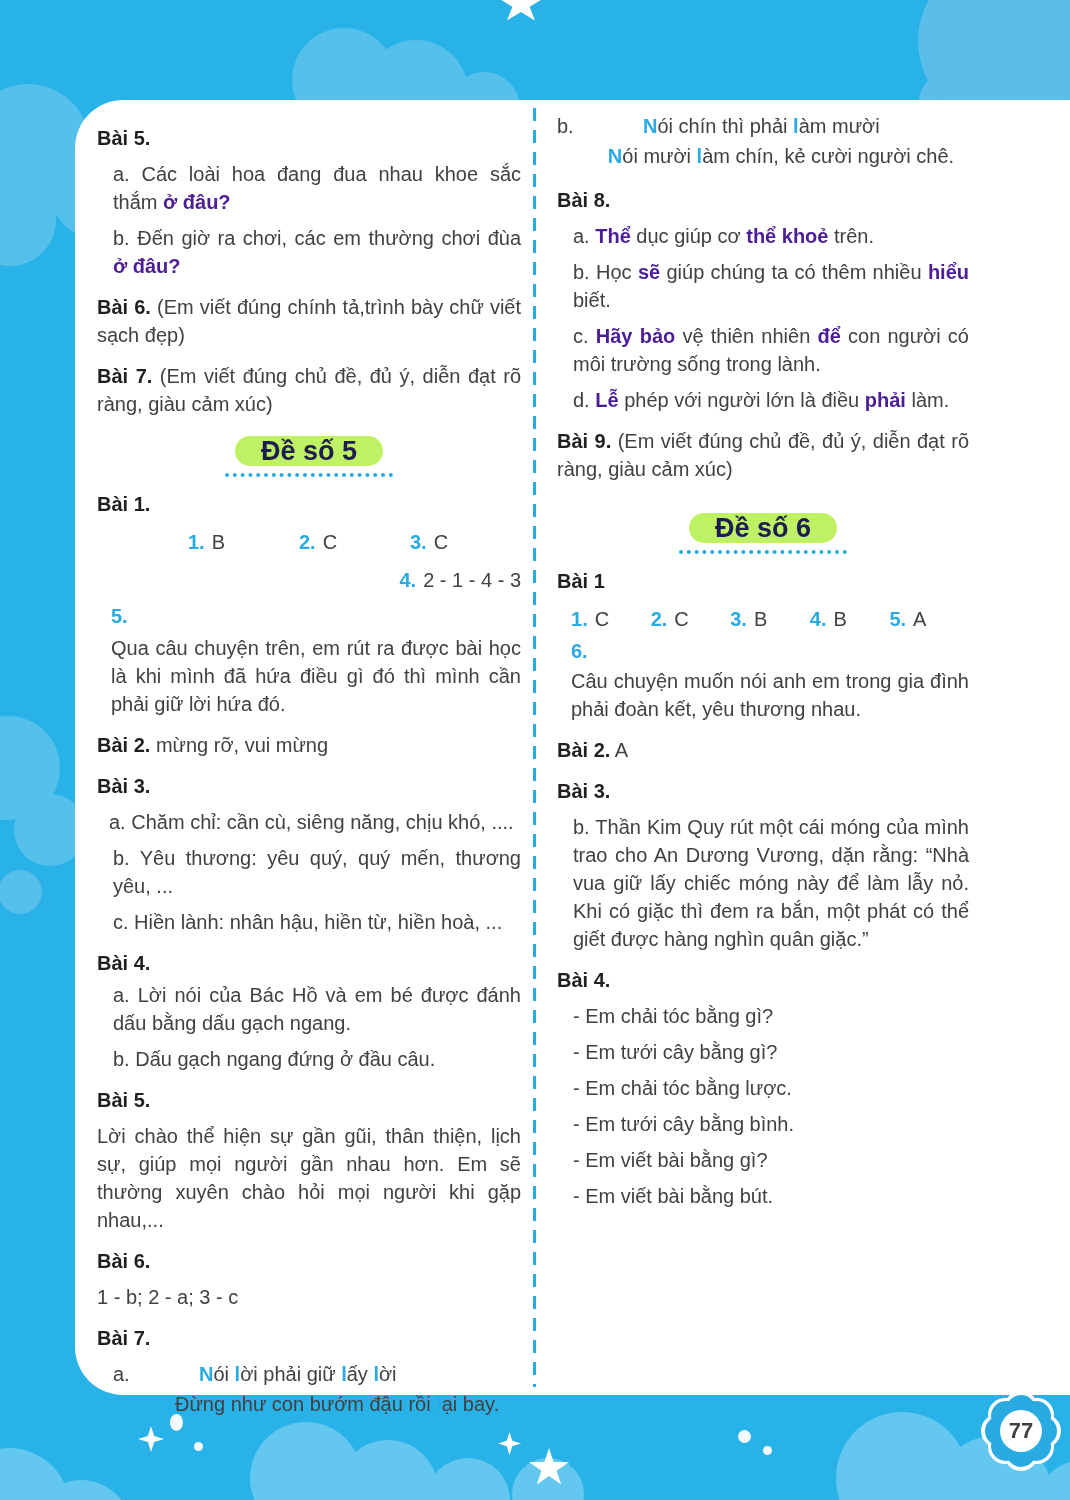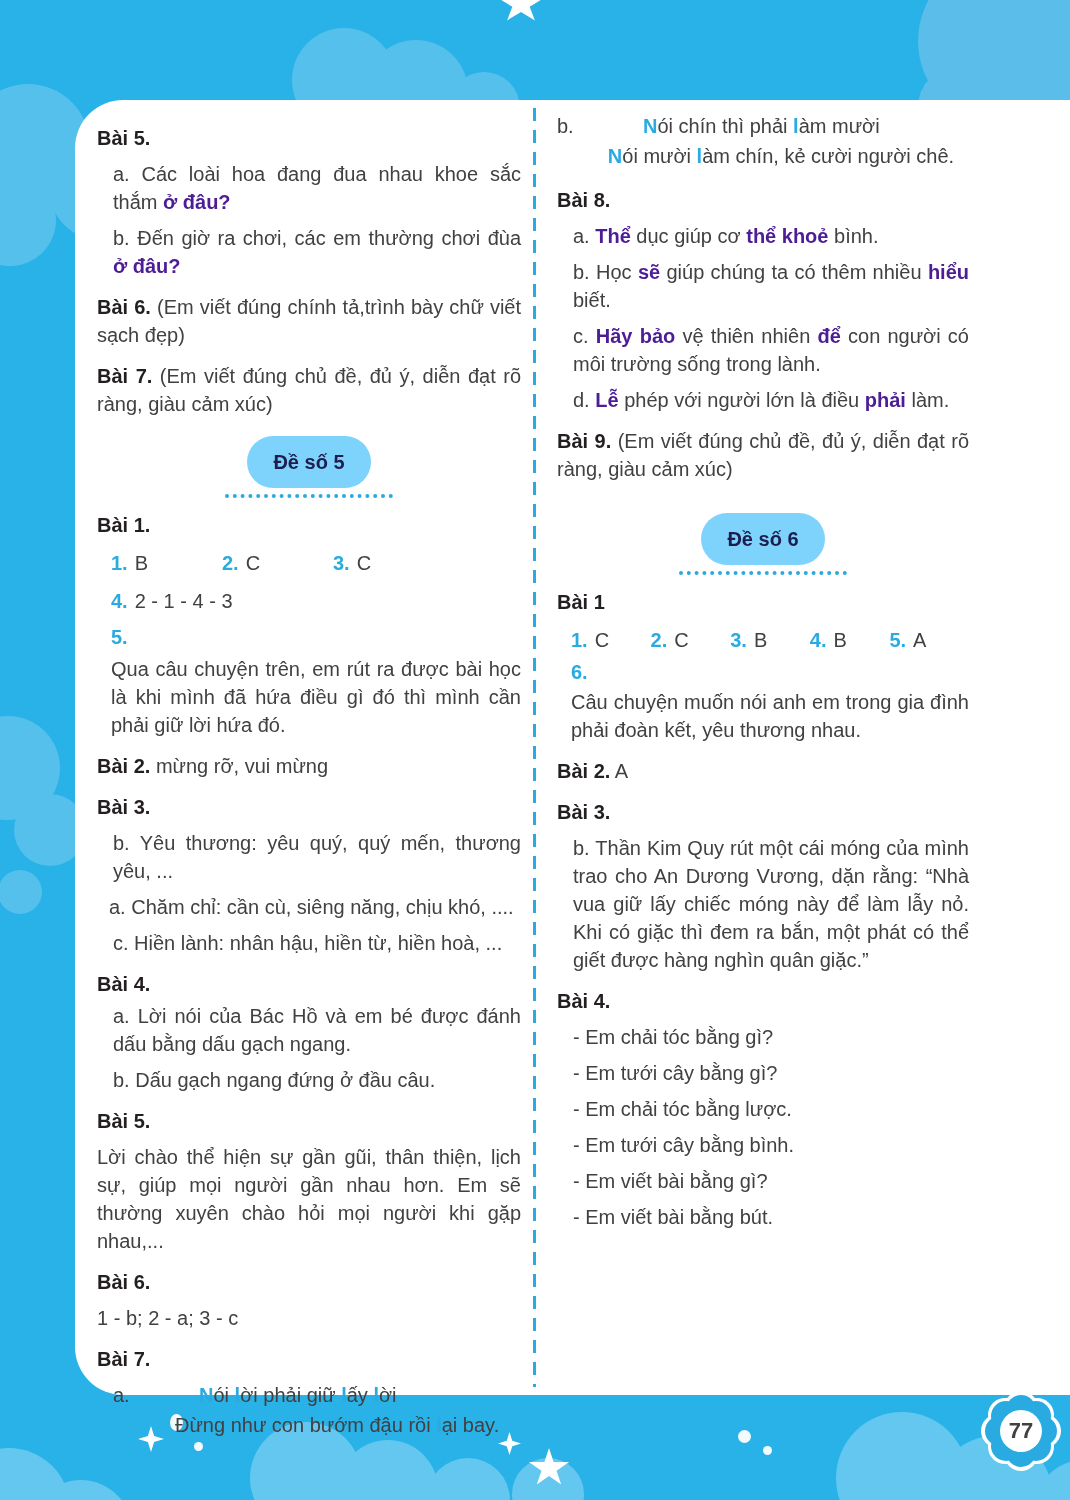--- a/index.html
+++ b/index.html
@@ -46,25 +46,25 @@
   .b{font-weight:bold;color:#4c1d95;}
   .c{color:#29ABE2;font-weight:bold;}
   .u{text-underline-offset:4px;}
   .bai{margin-top:13px;}
   .item{padding-left:16px;margin-top:8px;}
   .just{text-align:justify;}
   .indent{padding-left:14px;}
   .cyannum{color:#29ABE2;font-weight:bold;margin-top:8px;padding-left:14px;}
 
   .heading-wrap{text-align:center;margin-top:18px;}
-  .pill{display:inline-block;background:#7dd3fc;color:#1D1D4F;font-weight:bold;
-        font-size:20px;line-height:30px;padding:11px 26px;border-radius:26px;}
+  .pill{display:inline-block;background:#bef264;color:#1D1D4F;font-weight:bold;
+        font-size:27px;line-height:30px;padding:0 26px;border-radius:26px;}
   .dotted{width:168px;margin:6px auto 0 auto;border-bottom:4px dotted #29ABE2;height:0;}
 
-  .ansrow{display:flex;margin-top:10px;padding-left:14px;}
+  .ansrow{display:flex;margin-top:10px;padding-left:14px;justify-content:flex-end;}
   .cols3 .ans{width:111px;}
   .cols5 .ans{width:81px;}
   .ans .num{color:#29ABE2;font-weight:bold;margin-right:7px;}
 
   .verse{margin-top:8px;display:flex;}
   .marker{display:inline-block;width:86px;flex:none;}
   .verse2-left{padding-left:78px;margin-top:2px;}
   .verse2-right{padding-left:36px;margin-top:2px;text-align:center;}
 
   
@@ -133,22 +133,22 @@
       </div>
     <div class="ansrow">
         <span class="ans"><span class="num">4.</span><span>2 - 1 - 4 - 3</span></span>
       </div>
     <p class="cyannum">5.</p>
     <p class="indent just" style="margin-top:4px;">Qua câu chuyện trên, em rút ra được bài học là khi mình đã hứa điều gì đó thì mình cần phải giữ lời hứa đó.</p>
 
     <p class="bai"><span class="label">Bài 2.</span><span><span> </span><span class="u">mừng rỡ</span><span>, </span><span class="u">vui mừng</span></span></p>
 
     <p class="bai"><span class="label">Bài 3.</span></p>
+    <p class="item just" style="padding-left:12px;">a. Chăm chỉ: cần cù, siêng năng, chịu khó, ....</p>
     <p class="item just">b. Yêu thương: yêu quý, quý mến, thương yêu, ...</p>
-    <p class="item just" style="padding-left:12px;">a. Chăm chỉ: cần cù, siêng năng, chịu khó, ....</p>
     <p class="item just">c. Hiền lành: nhân hậu, hiền từ, hiền hoà, ...</p>
 
     <p class="bai"><span class="label">Bài 4.</span></p>
     <p class="item just" style="margin-top:4px;">a. Lời nói của Bác Hồ và em bé được đánh dấu bằng dấu gạch ngang.</p>
     <p class="item just">b. Dấu gạch ngang đứng ở đầu câu.</p>
 
     <p class="bai"><span class="label">Bài 5.</span></p>
     <p class="just" style="margin-top:8px;">Lời chào thể hiện sự gần gũi, thân thiện, lịch sự, giúp mọi người gần nhau hơn. Em sẽ thường xuyên chào hỏi mọi người khi gặp nhau,...</p>
 
     <p class="bai"><span class="label">Bài 6.</span></p>
@@ -163,21 +163,21 @@
   </div>
 
   <div class="col col-right">
     <p class="verse" style="margin-top:0;">
         <span class="marker">b.</span>
         <span><span class="c">N</span><span>ói chín thì phải </span><span class="c">l</span><span>àm mười</span></span>
       </p>
     <p class="verse2-right"><span class="c">N</span><span>ói mười </span><span class="c">l</span><span>àm chín, kẻ cười người chê.</span></p>
 
     <p class="bai" style="margin-top:16px;"><span class="label">Bài 8.</span></p>
-    <p class="item just"><span>a. </span><span class="b">Thể</span><span> dục giúp cơ </span><span class="b">thể khoẻ</span><span> bình.</span></p>
+    <p class="item just"><span>a. </span><span class="b">Thể</span><span> dục giúp cơ </span><span class="b">thể khoẻ</span><span> trên.</span></p>
     <p class="item just"><span>b. Học </span><span class="b">sẽ</span><span> giúp chúng ta có thêm nhiều </span><span class="b">hiểu</span><span> biết.</span></p>
     <p class="item just"><span>c. </span><span class="b">Hãy bảo</span><span> vệ thiên nhiên </span><span class="b">để</span><span> con người có môi trường sống trong lành.</span></p>
     <p class="item just"><span>d. </span><span class="b">Lễ</span><span> phép với người lớn là điều </span><span class="b">phải</span><span> làm.</span></p>
 
     <p class="bai just"><span class="label">Bài 9.</span><span> (Em viết đúng chủ đề, đủ ý, diễn đạt rõ ràng, giàu cảm xúc)</span></p>
 
     <div class="heading-wrap" style="margin-top:30px;">
       <span class="pill">Đề số 6</span>
       <div class="dotted"></div>
     </div>

